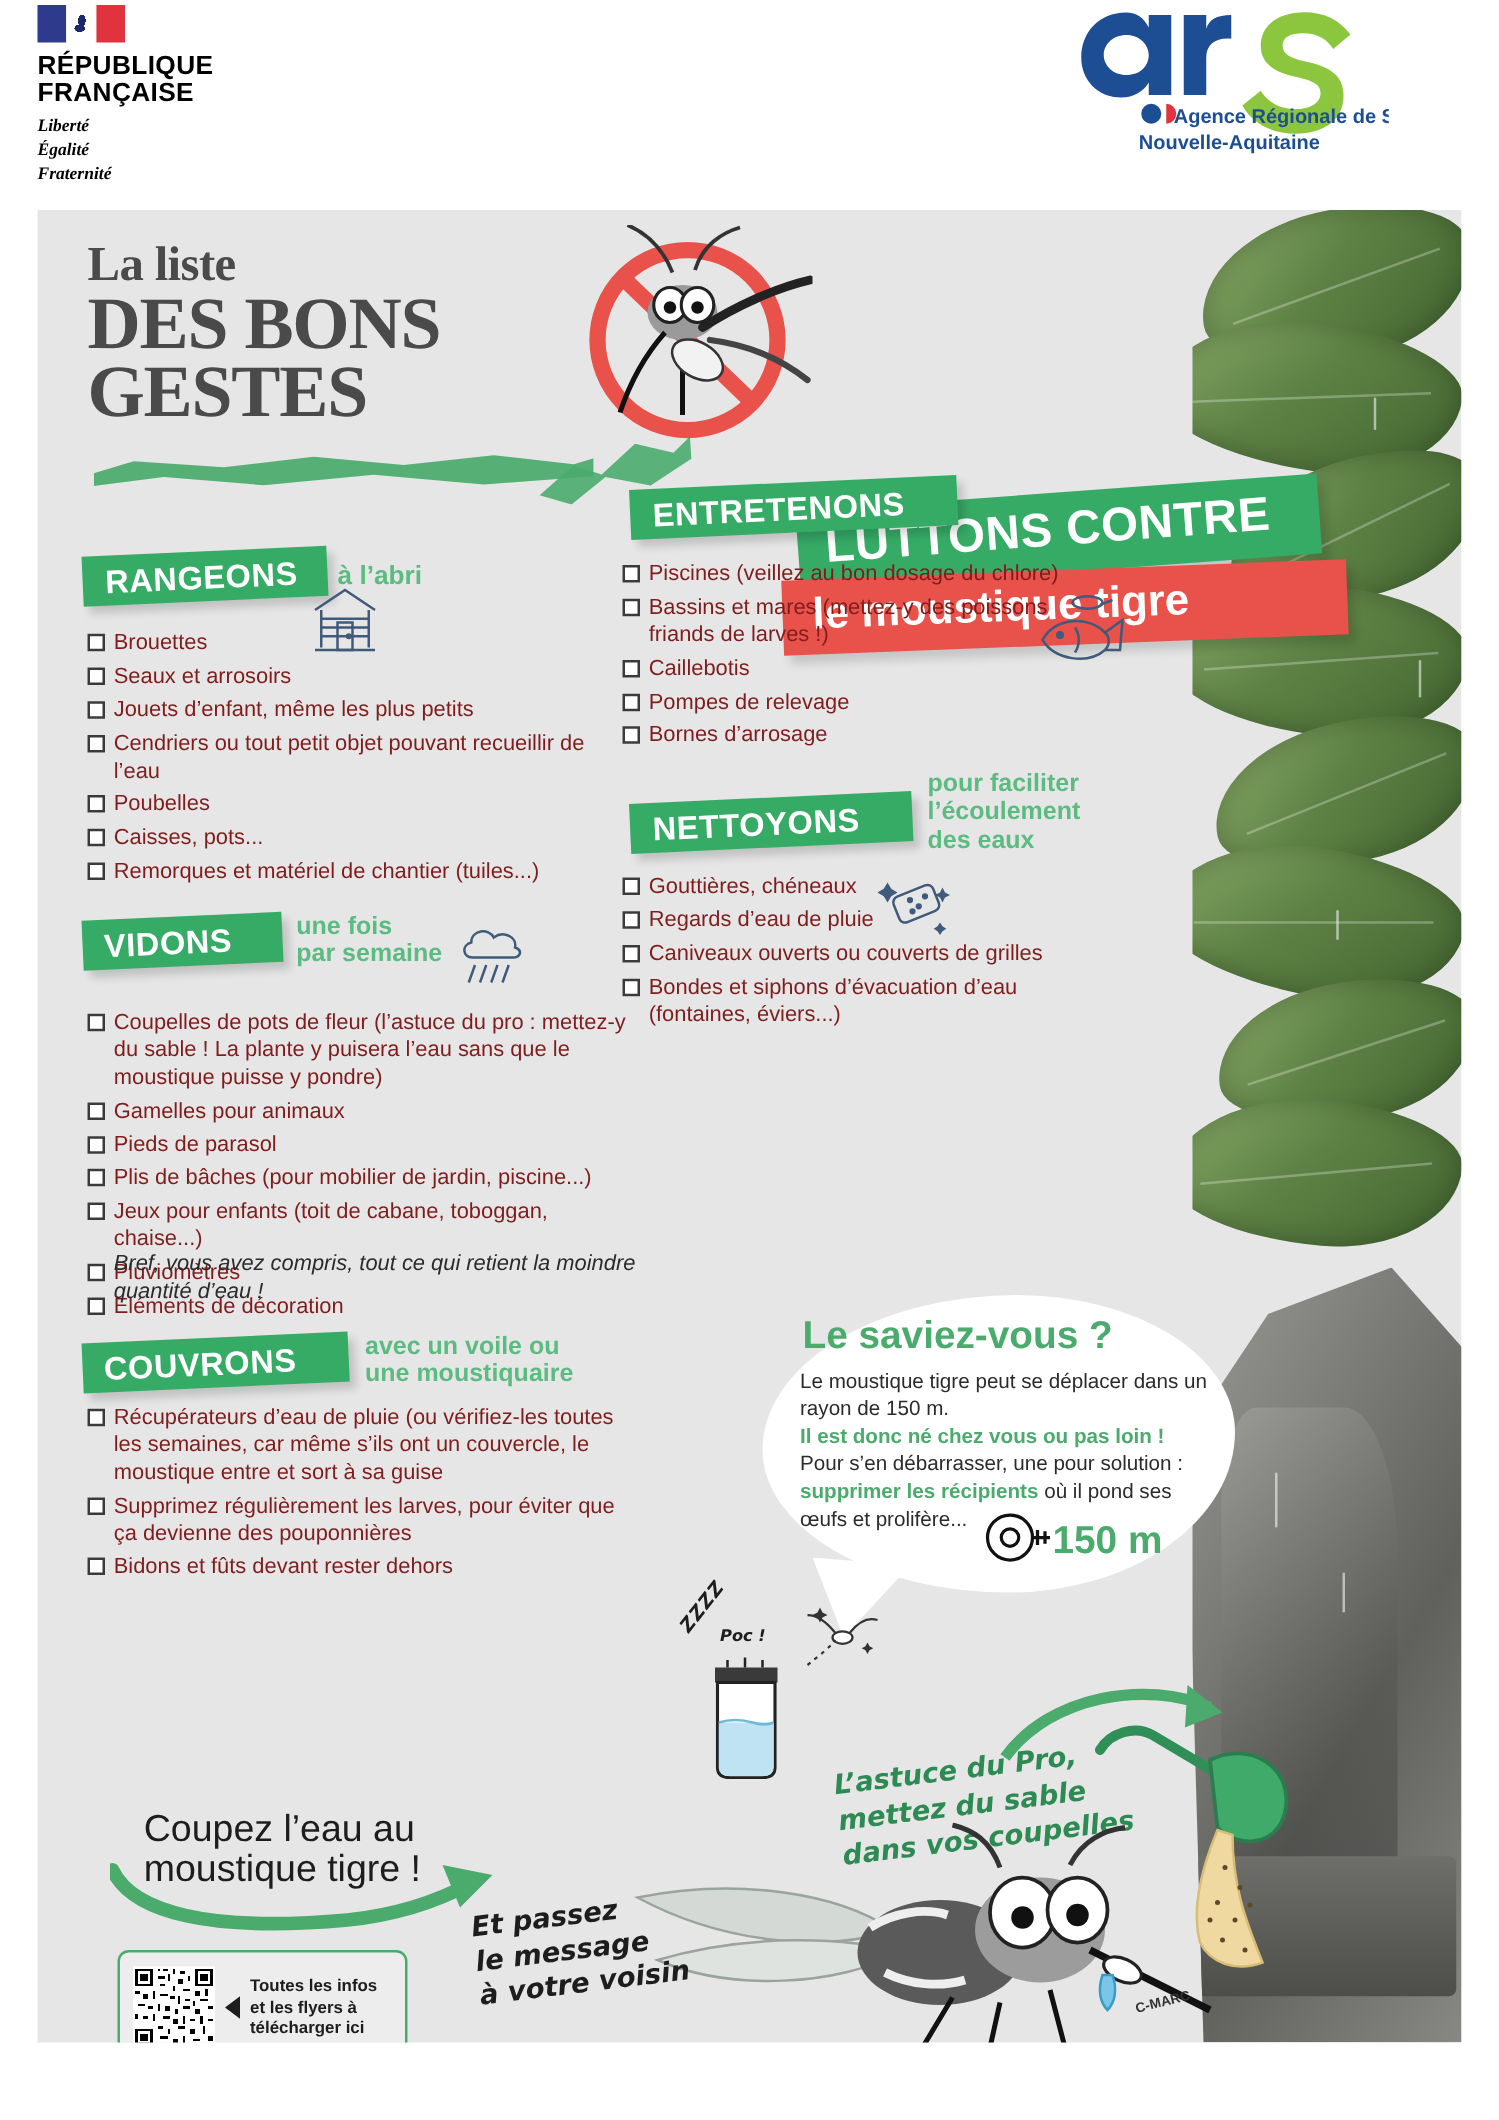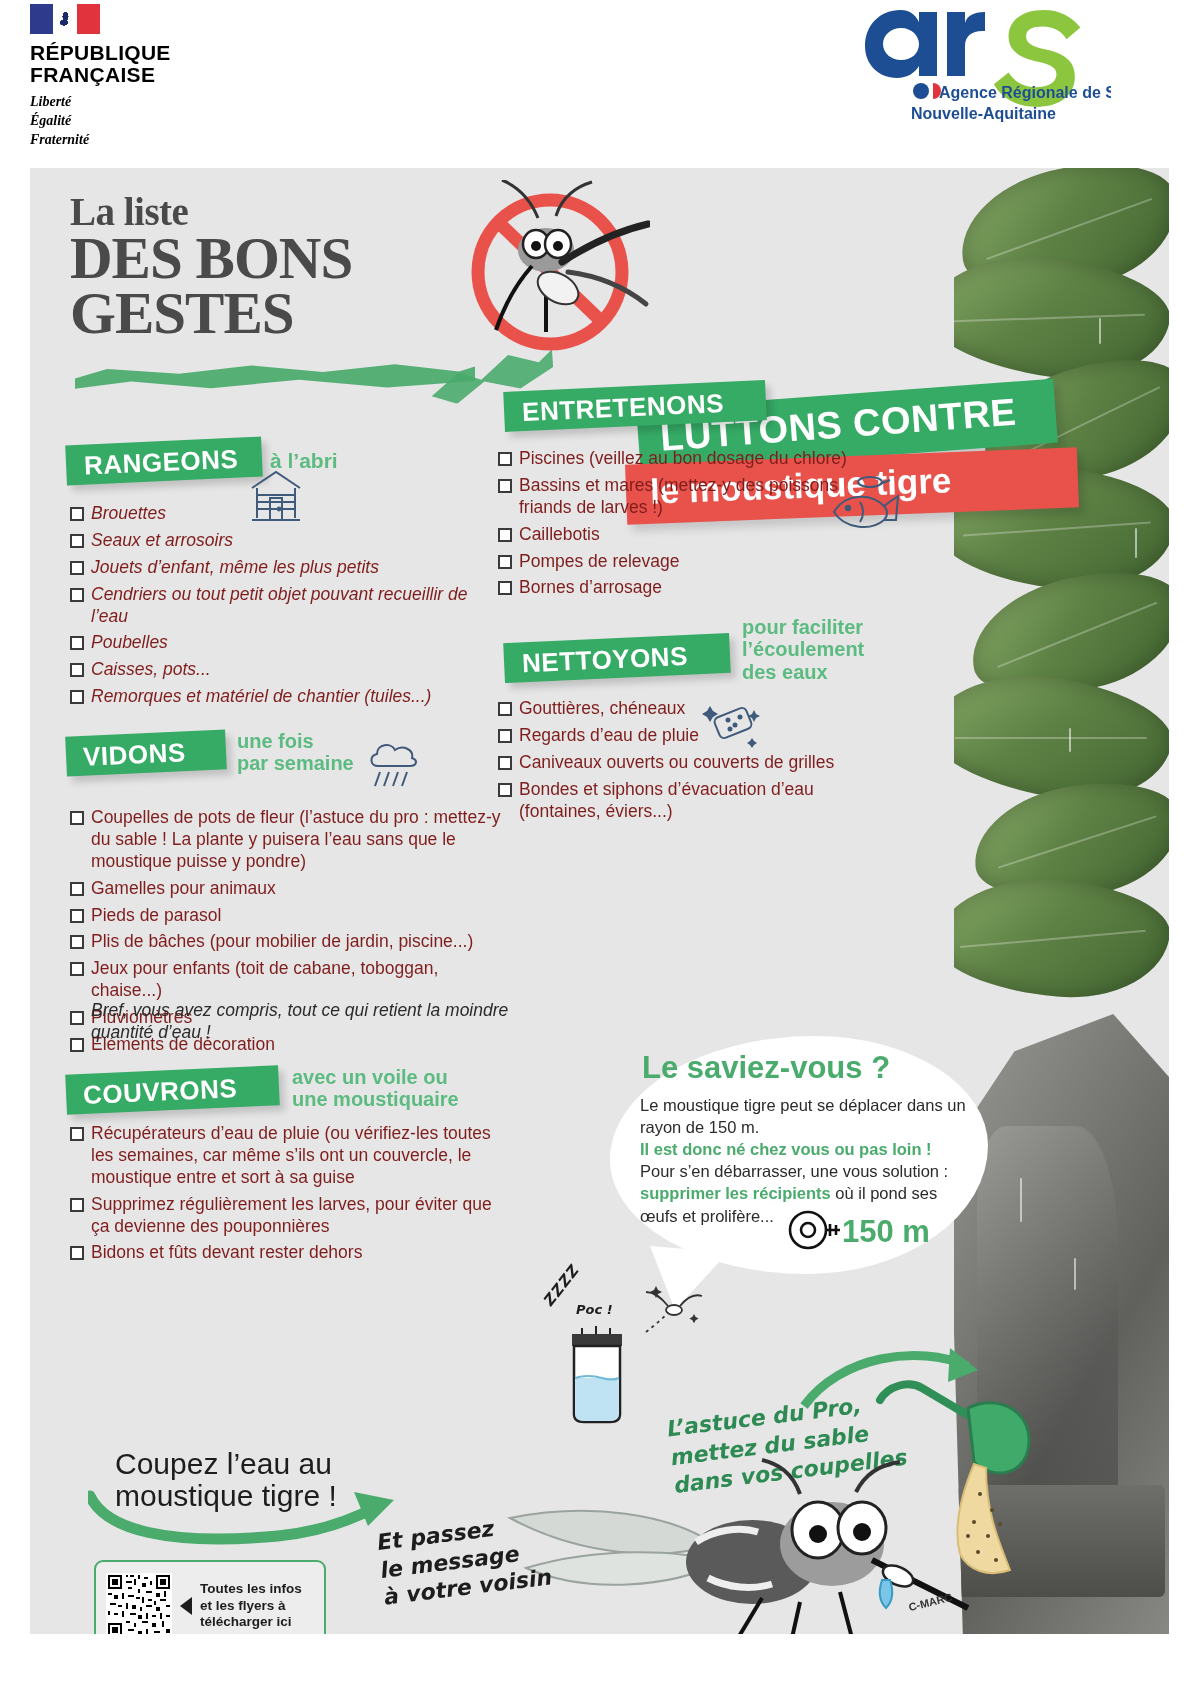--- a/index.html
+++ b/index.html
@@ -242,21 +242,21 @@
   <div class="subtag" style="left:240px; top:281px; font-size:21px;">à l’abri</div>
   <div class="icon-abs" style="left:218px; top:300px; width:56px; height:60px;">
     <svg viewBox="0 0 56 60" xmlns="http://www.w3.org/2000/svg" stroke="#3f5a7a" fill="none" stroke-width="2">
       <path d="M4 20 L28 4 L52 20"></path>
         <path d="M9 20 L9 50 M47 20 L47 50 M4 52 L52 52"></path>
       <path d="M9 27 H47 M9 34 H47 M9 41 H47"></path>
       <rect x="22" y="30" width="12" height="22"></rect>
         <circle cx="31" cy="41" r="1.4" fill="#3f5a7a"></circle>
     </svg>
   </div>
-  <div class="list" id="list-rangeons" style="left:40px; top:335px; width:400px;font-style:italic;">
+  <div class="list" id="list-rangeons" style="left:40px; top:335px; width:400px;">
       <div class="li">
         <span class="cb"></span>
         <span class="li-txt">Brouettes</span>
       </div>
       <div class="li">
         <span class="cb"></span>
         <span class="li-txt">Seaux et arrosoirs</span>
       </div>
       <div class="li">
         <span class="cb"></span>
@@ -421,21 +421,21 @@
       <path d="M50 42 l2 3 l3 2 l-3 2 l-2 3 l-2-3 l-3-2 l3-2 Z" fill="#3f5a7a" stroke="none"></path>
     </svg>
   </div>
 
   <div class="bubble"></div>
   <div class="bubble-tail"></div>
   <div class="bub-title">Le saviez-vous ?</div>
   <div class="bub-body">
     <div>Le moustique tigre peut se déplacer dans un rayon de 150 m.</div>
     <div class="gr">Il est donc né chez vous ou pas loin !</div>
-    <div>Pour s’en débarrasser, une vous solution :</div>
+    <div>Pour s’en débarrasser, une pour solution :</div>
     <div>
       <span class="gr">supprimer les récipients</span><span> où il pond ses œufs et prolifère...</span>
     </div>
   </div>
   <div class="icon-abs" style="left:756px; top:1038px; width:56px; height:48px;">
     <svg viewBox="0 0 56 48" xmlns="http://www.w3.org/2000/svg" stroke="#111" fill="none" stroke-width="2.6">
       <circle cx="22" cy="24" r="18"></circle>
         <circle cx="22" cy="24" r="7"></circle>
       <path d="M40 24 L54 24 M44 18 L44 30 M50 19 L50 29"></path>
     </svg>

